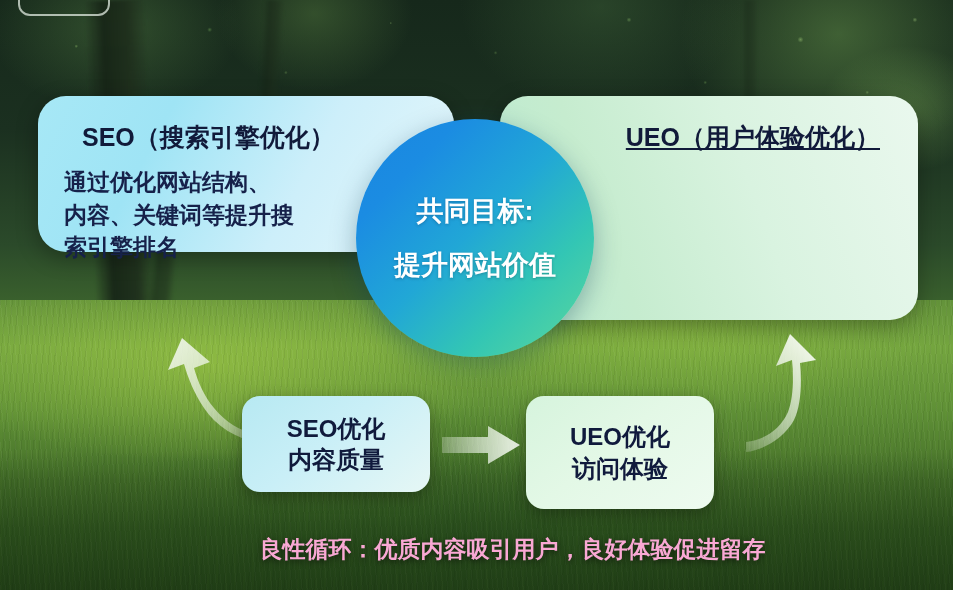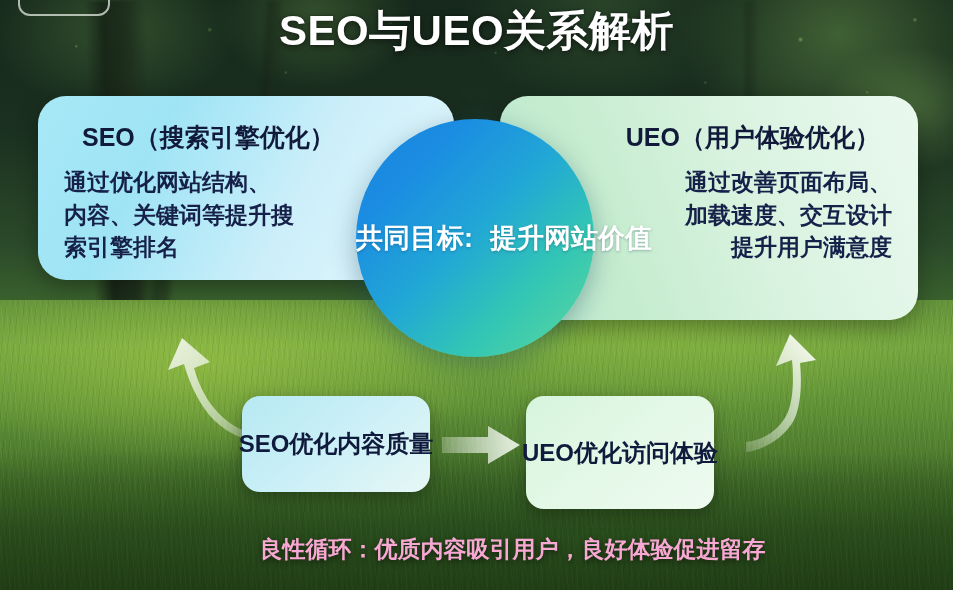--- a/index.html
+++ b/index.html
@@ -103,56 +103,58 @@
 
   
   .card {
     position: absolute;
     border-radius: 28px;
     box-shadow: 0 6px 22px rgba(0,0,0,.30);
     box-sizing: border-box;
     padding: 22px 26px 20px 26px;
   }
   .card-left {
-    left: 38px; top: 96px; width: 416px; height: 184px;
+    left: 38px; top: 96px; width: 416px; height: 156px;
     background: linear-gradient(118deg, #a7e8f6 0%, #9fe4f5 28%, #cdeffa 62%, #e6f7fb 100%);
     text-align: left;
   }
   .card-right {
     left: 500px; top: 96px; width: 418px; height: 224px;
     background: linear-gradient(250deg, #eaf8ee 0%, #d9f3e0 40%, #c6eccf 72%, #b9ead0 100%);
     text-align: right;
   }
   .card-title {
     color: #111a3a;
     font-size: 25px;
     font-weight: bold;
     line-height: 1.2;
     margin: 4px 0 14px 0;
     white-space: nowrap;
   }
   .card-left .card-title { padding-left: 18px; }
-  .card-right .card-title { padding-right: 12px; }
+  .card-right .card-title { padding-right: 12px; text-decoration: underline; }
   .card-body {
     color: #16214a;
     font-size: 23px;
     line-height: 1.42;
     font-weight: 500;
   }
   .card-body div { white-space: nowrap; font-weight: bold; }
 
   
   .center-circle {
     position: absolute;
     left: 356px; top: 119px; width: 238px; height: 238px;
     border-radius: 50%;
     background: linear-gradient(135deg, #1a86e0 0%, #1b8ce2 22%, #21a7d6 48%, #33c6b4 72%, #5fd99b 100%);
     box-shadow: 0 8px 26px rgba(12,60,90,.35);
     display: flex;
+    flex-direction: column;
     align-items: center;
+    justify-content: center;
     gap: 17px;
   }
   .center-circle .cc-line {
     color: #ffffff;
     font-size: 27px;
     font-weight: bold;
     line-height: 1.35;
     text-align: center;
     text-shadow: 0 1px 3px rgba(0,40,70,.30);
     white-space: nowrap;
@@ -162,21 +164,21 @@
   .arc-arrow { position: absolute; pointer-events: none; }
   .arc-left  { left: 136px; top: 336px; width: 140px; height: 124px; }
   .arc-right { left: 744px; top: 330px; width: 140px; height: 130px; }
 
   
   .pbox {
     position: absolute;
     border-radius: 18px;
     box-shadow: 0 5px 16px rgba(0,0,0,.3);
     display: flex;
-    flex-direction: row;
+    flex-direction: column;
     align-items: center;
     justify-content: center;
   }
   .pbox-left {
     left: 242px; top: 396px; width: 188px; height: 96px;
     background: linear-gradient(140deg, #b7e9f2 0%, #c9eff7 45%, #e6f7f5 100%);
   }
   .pbox-right {
     left: 526px; top: 396px; width: 188px; height: 113px;
     background: linear-gradient(140deg, #d6f4dd 0%, #e3f8e6 45%, #eefbf0 100%);
@@ -216,38 +218,32 @@
     <div class="trunk t2"></div>
     <div class="trunk t3"></div>
     <div class="trunk t4"></div>
     <div class="bg-grass"></div>
     <div class="bg-blades"></div>
     <div class="bg-shadowband"></div>
   </div>
 
   <div class="top-artifact"></div>
 
-  <div class="title">SEO与UEO关系解析</div>
 
   <div class="card card-left">
     <div class="card-title">SEO（搜索引擎优化）</div>
     <div class="card-body">
       <div>通过优化网站结构、</div>
       <div>内容、关键词等提升搜</div>
       <div>索引擎排名</div>
     </div>
   </div>
 
   <div class="card card-right">
     <div class="card-title">UEO（用户体验优化）</div>
-    <div class="card-body">
-      <div>通过改善页面布局、</div>
-      <div>加载速度、交互设计</div>
-      <div>提升用户满意度</div>
-    </div>
   </div>
 
   <div class="center-circle">
     <div class="cc-line">共同目标:</div>
     <div class="cc-line">提升网站价值</div>
   </div>
 
   <svg class="arc-arrow arc-left" viewBox="0 0 140 124">
     <defs>
       <linearGradient id="gradArcL" x1="1" y1="1" x2="0" y2="0">

